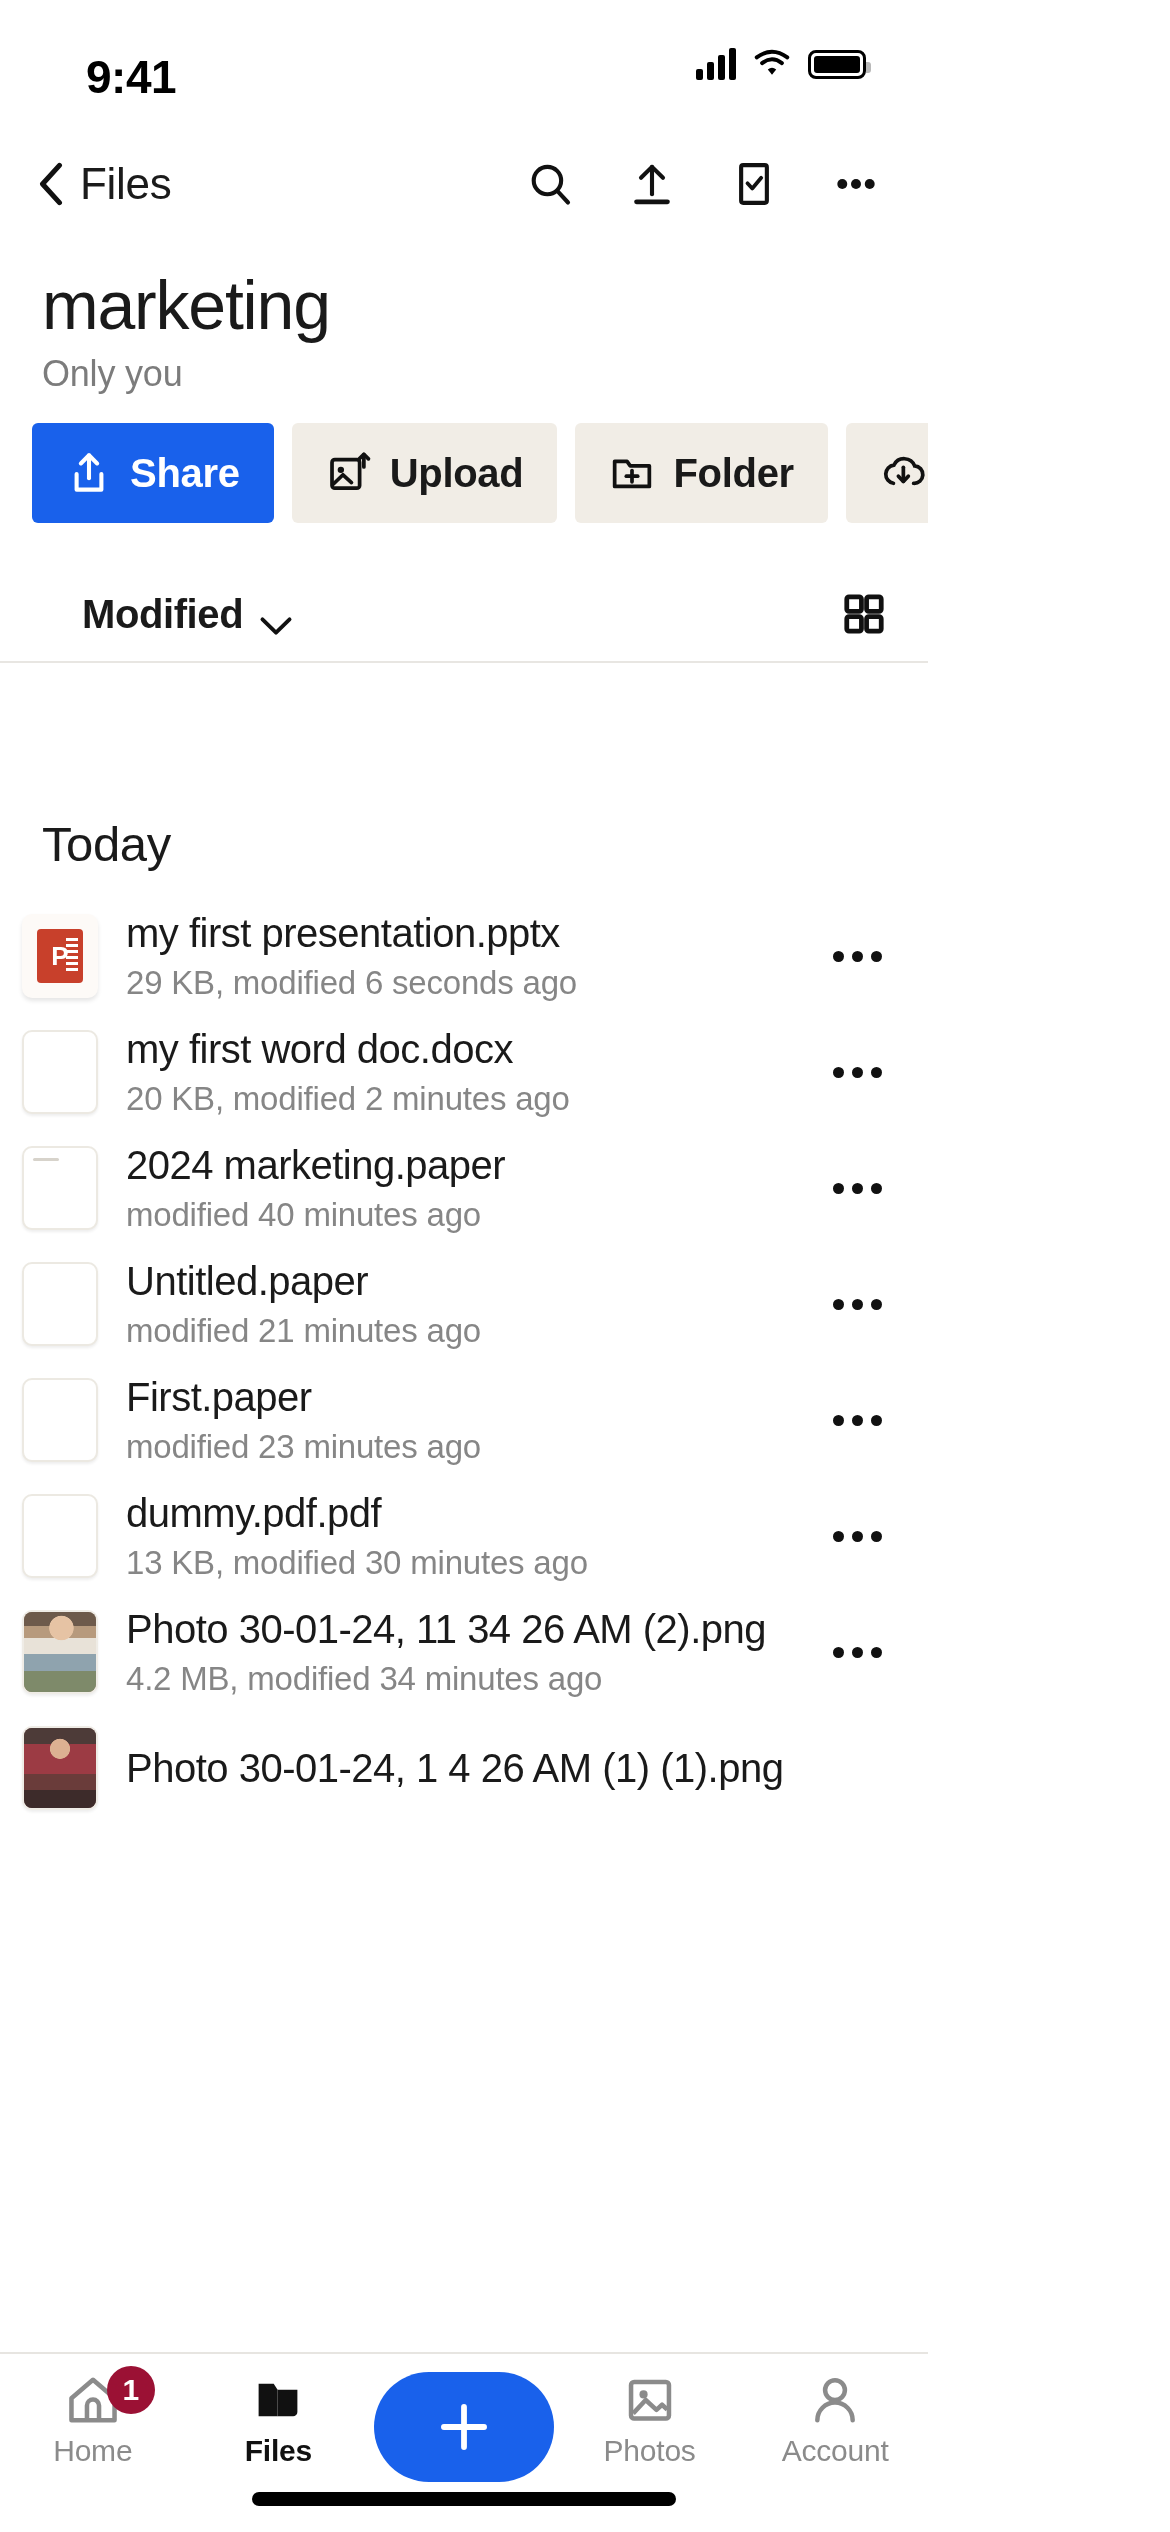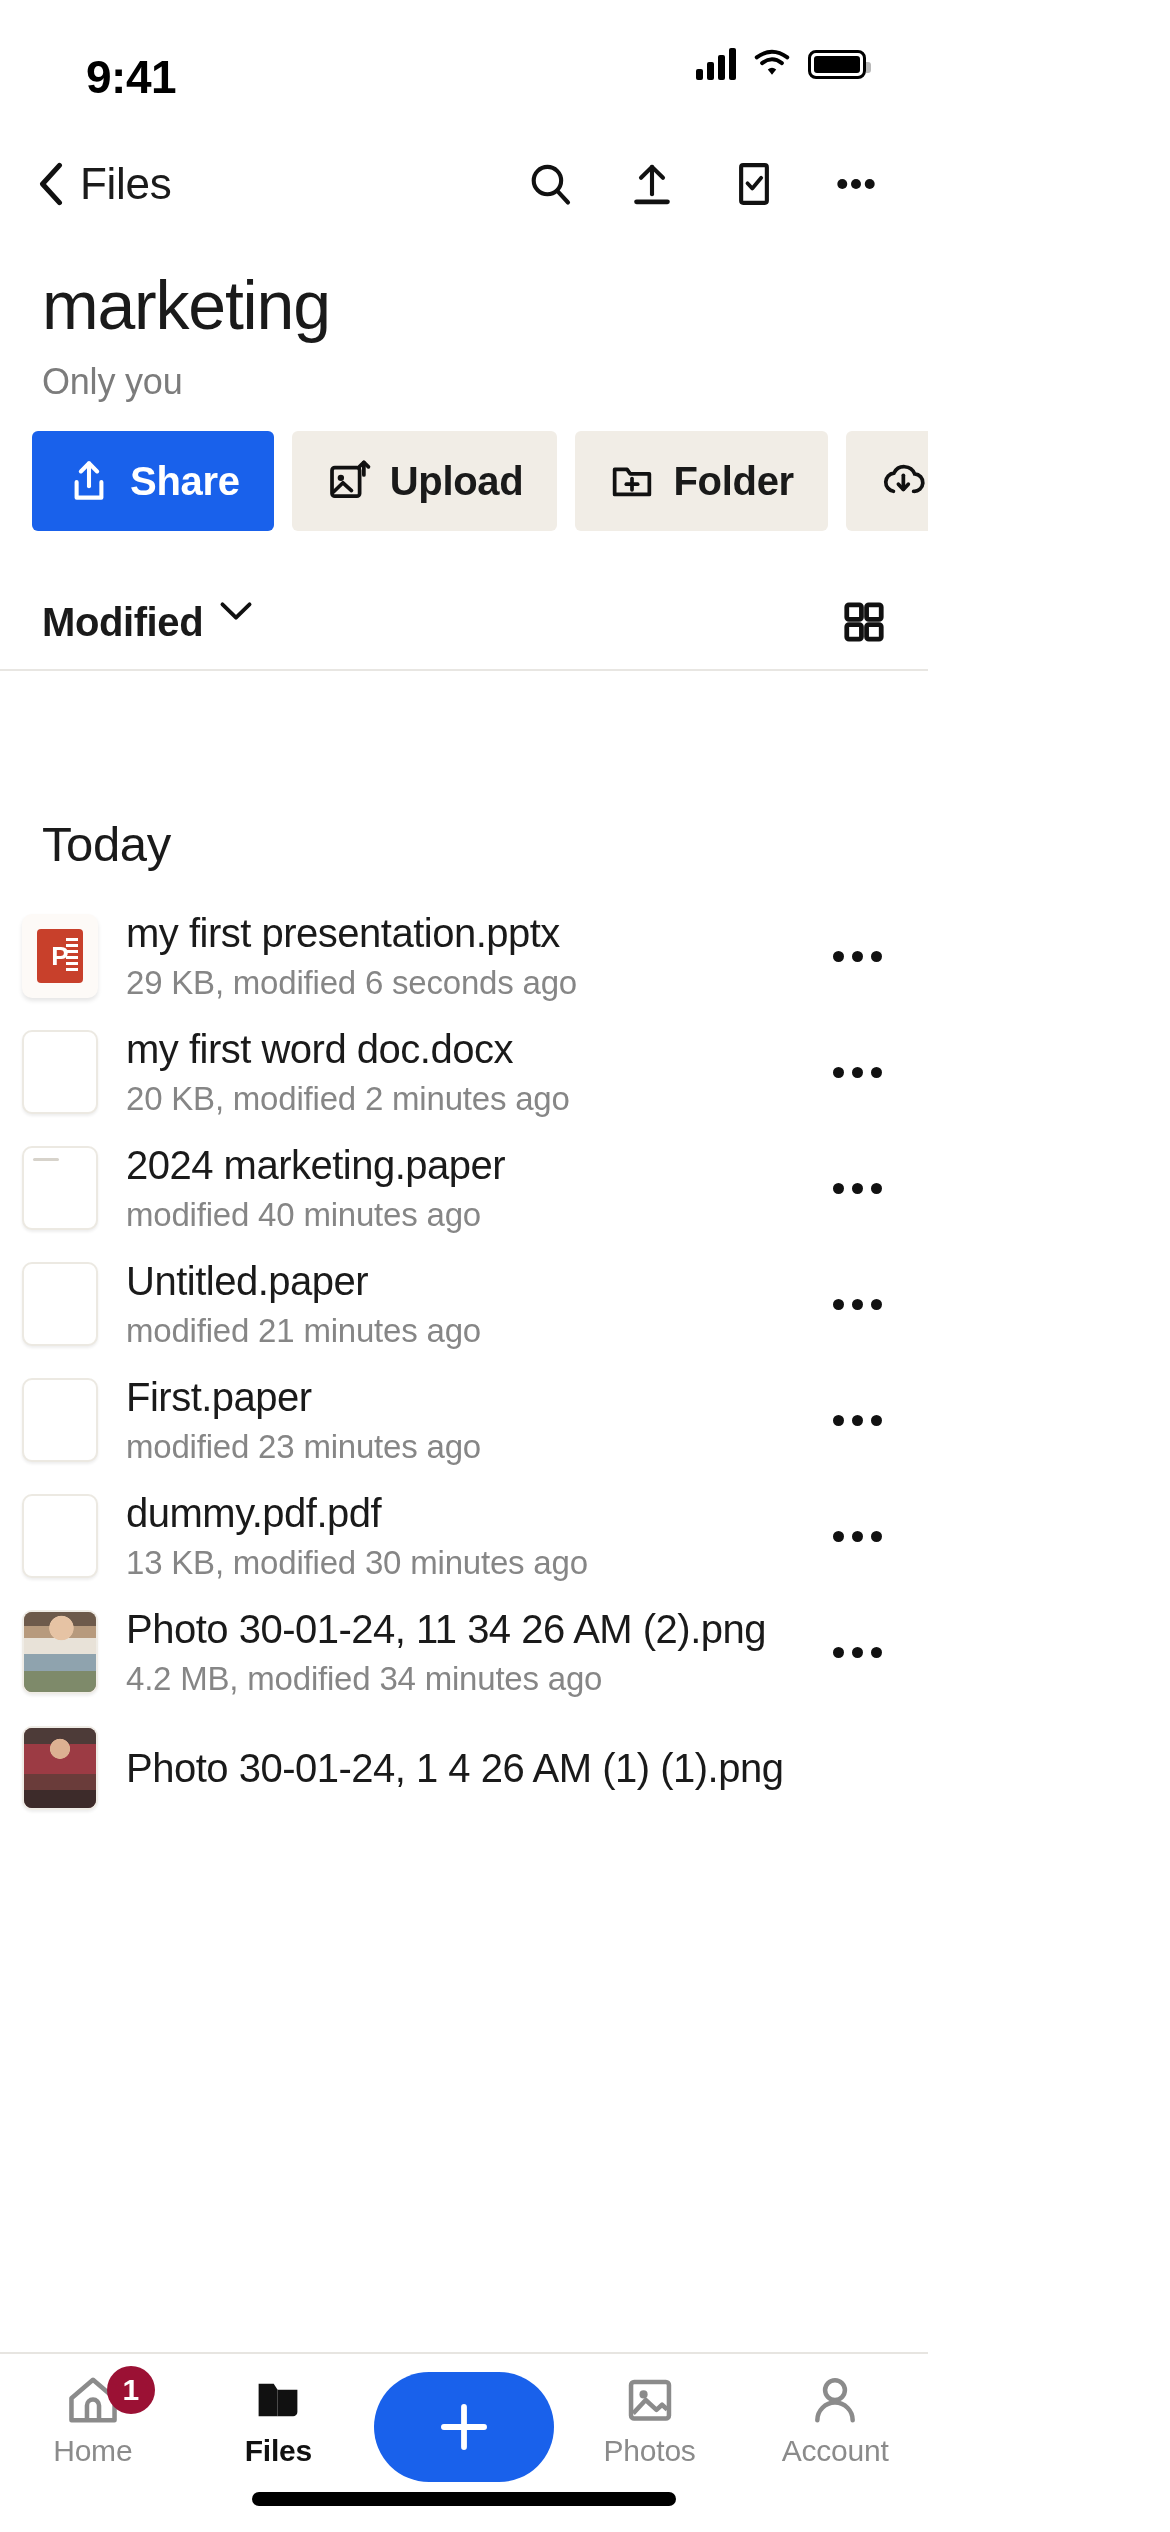--- a/index.html
+++ b/index.html
@@ -57,21 +57,21 @@
   }
   .nav-ico { width:48px; height:48px; cursor:pointer; }
 
   
   .title-block { padding:34px 48px 0 42px; }
   .folder-title {
     font-size:68px; color:#1a1a1a; letter-spacing:-1.2px; line-height:1.05;
     font-weight:400;
   }
   .folder-sub {
-    margin-top:20px; font-size:36px; color:#7c7c7c; letter-spacing:-0.2px;
+    margin-top:12px; font-size:36px; color:#7c7c7c; letter-spacing:-0.2px;
   }
 
   
   .actions-row {
     margin-top:28px; padding-left:32px; display:flex; gap:18px;
     overflow:hidden; height:110px;
   }
   .act-btn {
     flex:0 0 auto; height:100px; display:flex; align-items:center;
     justify-content:center; gap:18px; padding:0 34px;
@@ -80,21 +80,21 @@
     letter-spacing:-0.3px;
   }
   .act-btn.primary { background:#1961eb; color:#ffffff; }
   .act-ico { width:46px; height:46px; flex:0 0 auto; }
 
   
   .sort-row {
     margin-top:34px; height:96px; padding:0 42px;
     display:flex; align-items:center; border-bottom:2px solid #e8e6e2;
   }
-  .sort-left { display:flex; align-items:flex-start; gap:16px; cursor:pointer; }
+  .sort-left { display:flex; align-items:flex-end; gap:16px; cursor:pointer;margin-left:40px; }
   .sort-label { font-size:40px; font-weight:700; color:#1a1a1a; letter-spacing:-0.4px; }
   .chev-down { width:34px; height:22px; }
   .grid-toggle { margin-left:auto; cursor:pointer; width:44px; height:44px; }
 
   
   .list { position:absolute; top:780px; left:0; right:0; bottom:140px; overflow:hidden; }
   .group-header {
     padding:36px 60px 26px 42px; font-size:49px;
     font-weight:400; color:#1a1a1a; letter-spacing:-0.4px;
   }

